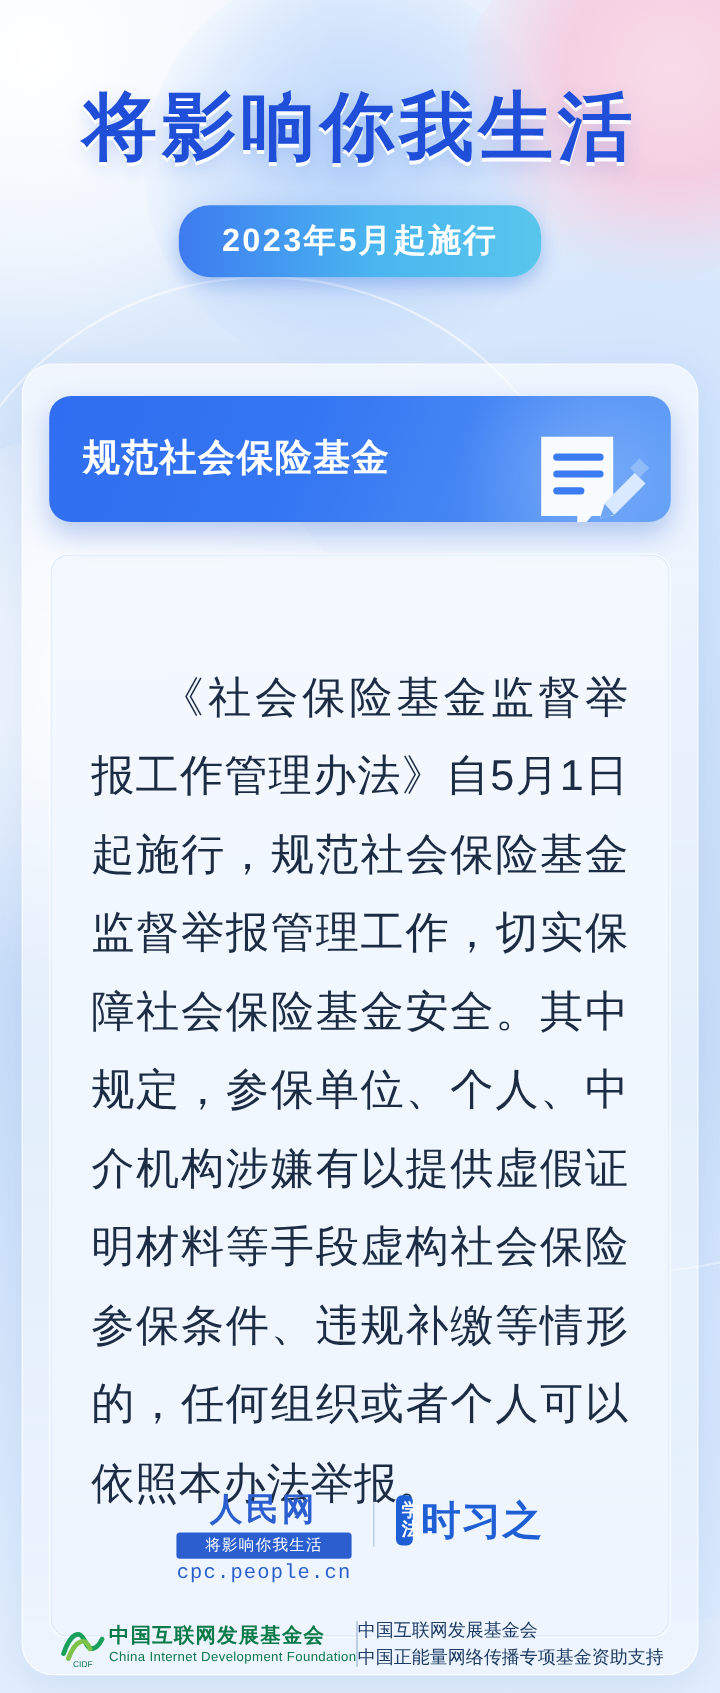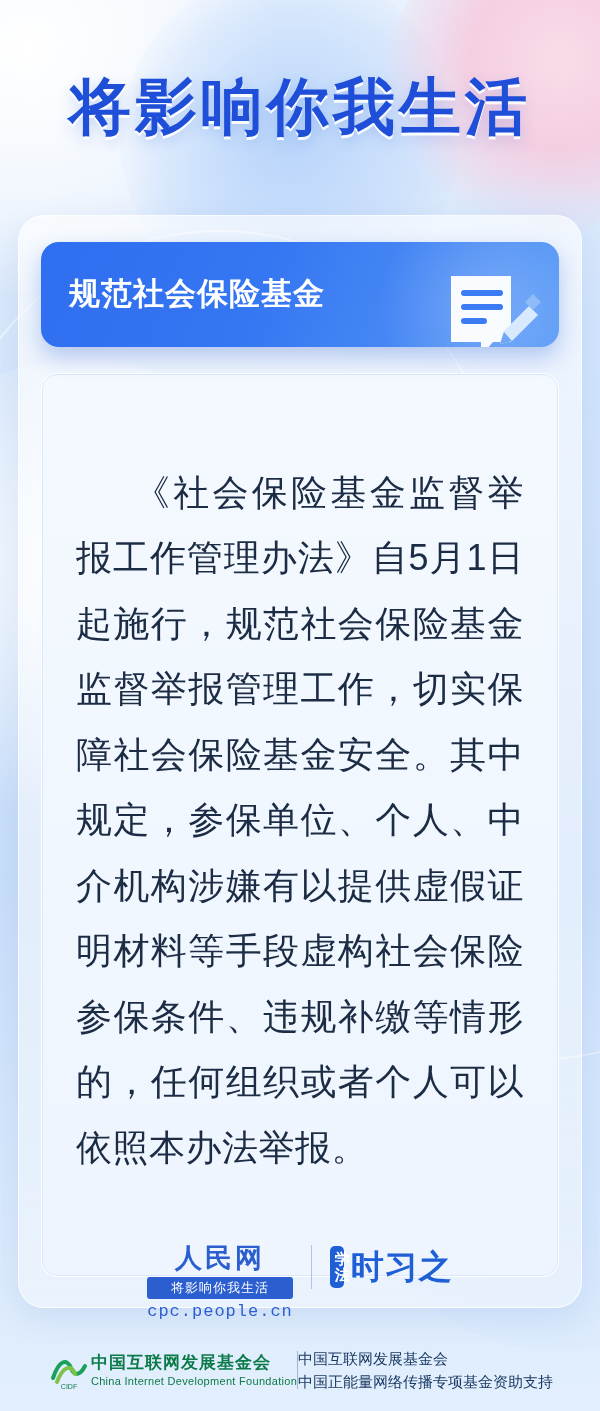--- a/index.html
+++ b/index.html
@@ -230,20 +230,23 @@
 <div class="blob blob-c"></div>
 <div class="blob blob-b"></div>
 <div class="blob blob-d"></div>
 <div class="blob blob-e"></div>
 <div class="blob blob-f"></div>
 <div class="arc"></div>
 <div class="arc2"></div>
 
 <div class="header">
   <div class="title-line l2">将影响你我生活</div>
+  <div class="subtitle-wrap">
+    <span class="subtitle">2023年5月起施行</span>
+  </div>
 </div>
 
 <div class="card-shell">
 
   <div class="banner">
     <div class="banner-glow"></div>
     <div class="banner-title">规范社会保险基金</div>
     <svg class="doc-icon" viewBox="0 0 104 92">
       <path d="M14 6 H74 L74 72 L56 72 L44 86 L44 72 L14 72 Z" fill="#ffffff" opacity="0.96"></path>
       <rect x="24" y="20" width="42" height="6" rx="3" fill="#3b7cf2"></rect>

